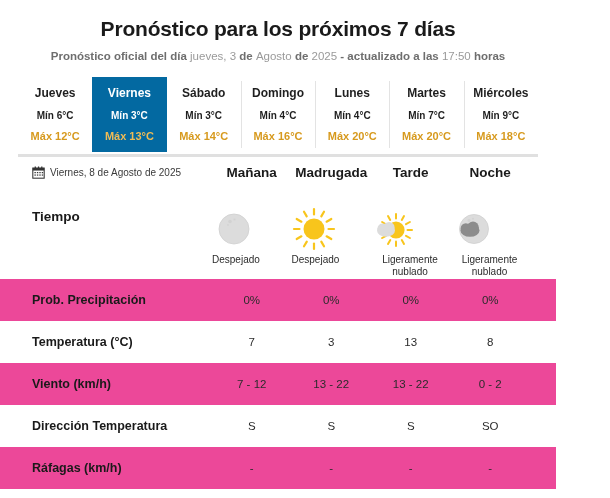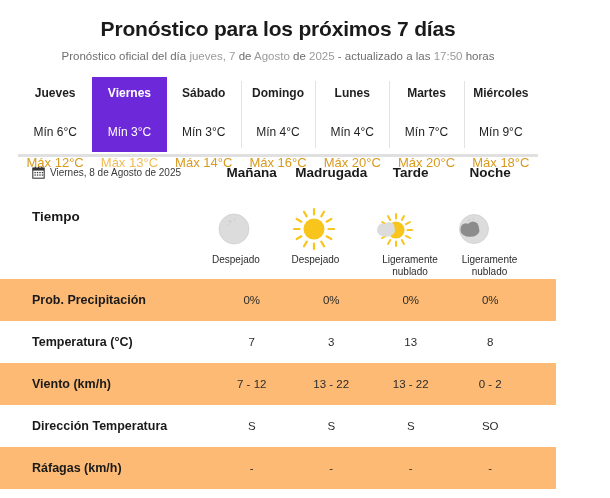--- a/index.html
+++ b/index.html
@@ -34,75 +34,74 @@
     margin: 0 0 9px 0;
     line-height: 1.2;
   }
   .subtitle {
     font-size: 11.5px;
     color: #7a7a7a;
     line-height: 1.2;
     margin: 0;
     white-space: nowrap;
   }
-  .subtitle .b { font-weight: normal; color: #6e6e6e; }
+  .subtitle .b { font-weight: bold; color: #6e6e6e; }
   .subtitle .n { font-weight: normal; color: #9a9a9a; }
 
   
   .daybar {
     display: flex;
     margin-top: 13px;
     padding: 0 18px;
     box-sizing: border-box;
     height: 75px;
   }
   .daytab {
     flex: 1 1 0;
     position: relative;
     display: flex;
     flex-direction: column;
     align-items: center;
     justify-content: flex-start;
     padding-top: 9px;
     box-sizing: border-box;
     background: #ffffff;
-    gap: 15px;
   }
   .daytab + .daytab::before {
     content: "";
     position: absolute;
     left: 0;
     top: 4px;
     bottom: 4px;
     width: 1px;
     background: #e3e3e3;
   }
   .daytab.selected {
-    background: #6d28d9;
+    background: #0369a1;
     align-items: center;
   }
   .daytab.selected::before,
   .daytab.selected + .daytab::before { background: transparent; }
   .daytab .dname {
     font-size: 12px;
     font-weight: bold;
     color: #1f1f1f;
     margin-bottom: 10px;
     white-space: nowrap;
   }
   .daytab .dmin {
-    font-size: 12px;
-    font-weight: normal;
+    font-size: 10px;
+    font-weight: bold;
     color: #1f1f1f;
-    margin-bottom: 1px;
+    margin-bottom: 9px;
     white-space: nowrap;
   }
   .daytab .dmax {
-    font-size: 13px;
-    font-weight: normal;
+    font-size: 11px;
+    font-weight: bold;
     color: #d79a1e;
     white-space: nowrap;
   }
   .daytab.selected .dname,
   .daytab.selected .dmin { color: #ffffff; }
   .daytab.selected .dmax { color: #f0bc55; }
 
   .divider {
     height: 3px;
     background: #e0e0e0;
@@ -179,32 +178,32 @@
   }
   .wtext {
     font-size: 10px;
     color: #2b2b2b;
     line-height: 1.25;
     text-align: center;
     max-width: 78px;
   }
 
   .row-data { height: 42px; }
-  .row-data.alt { background: #fdba74; }
+  .row-data.alt { background: #ec4899; }
   .row-data .label { font-size: 12.5px; }
   .row-data .cell { font-size: 11.5px; }
 </style>
 </head>
 <body>
 
 <div class="page">
 
   <div class="header">
     <div class="title">Pronóstico para los próximos 7 días</div>
-    <div class="subtitle"><span class="b">Pronóstico oficial del día </span><span class="n">jueves, 7 </span><span class="b">de </span><span class="n">Agosto </span><span class="b">de </span><span class="n">2025 </span><span class="b">- actualizado a las </span><span class="n">17:50 </span><span class="b">horas</span></div>
+    <div class="subtitle"><span class="b">Pronóstico oficial del día </span><span class="n">jueves, 3 </span><span class="b">de </span><span class="n">Agosto </span><span class="b">de </span><span class="n">2025 </span><span class="b">- actualizado a las </span><span class="n">17:50 </span><span class="b">horas</span></div>
   </div>
 
   <div class="daybar">
       <div class="daytab">
         <div class="dname">Jueves</div>
         <div class="dmin">Mín 6°C</div>
         <div class="dmax">Máx 12°C</div>
       </div>
       <div class="daytab selected">
         <div class="dname">Viernes</div>

